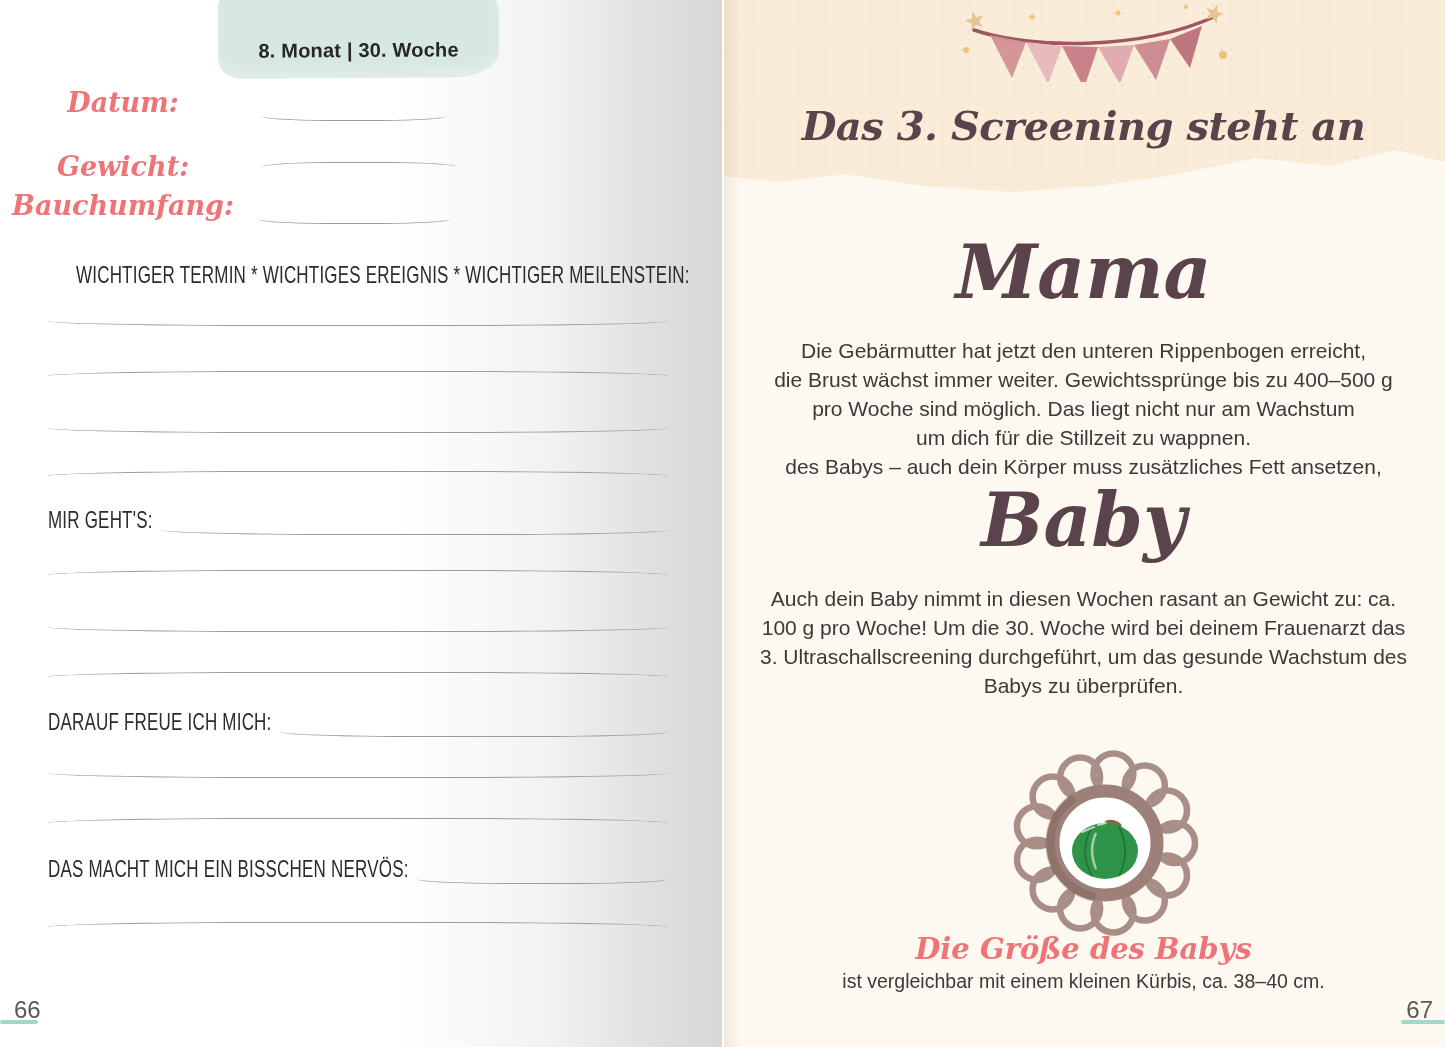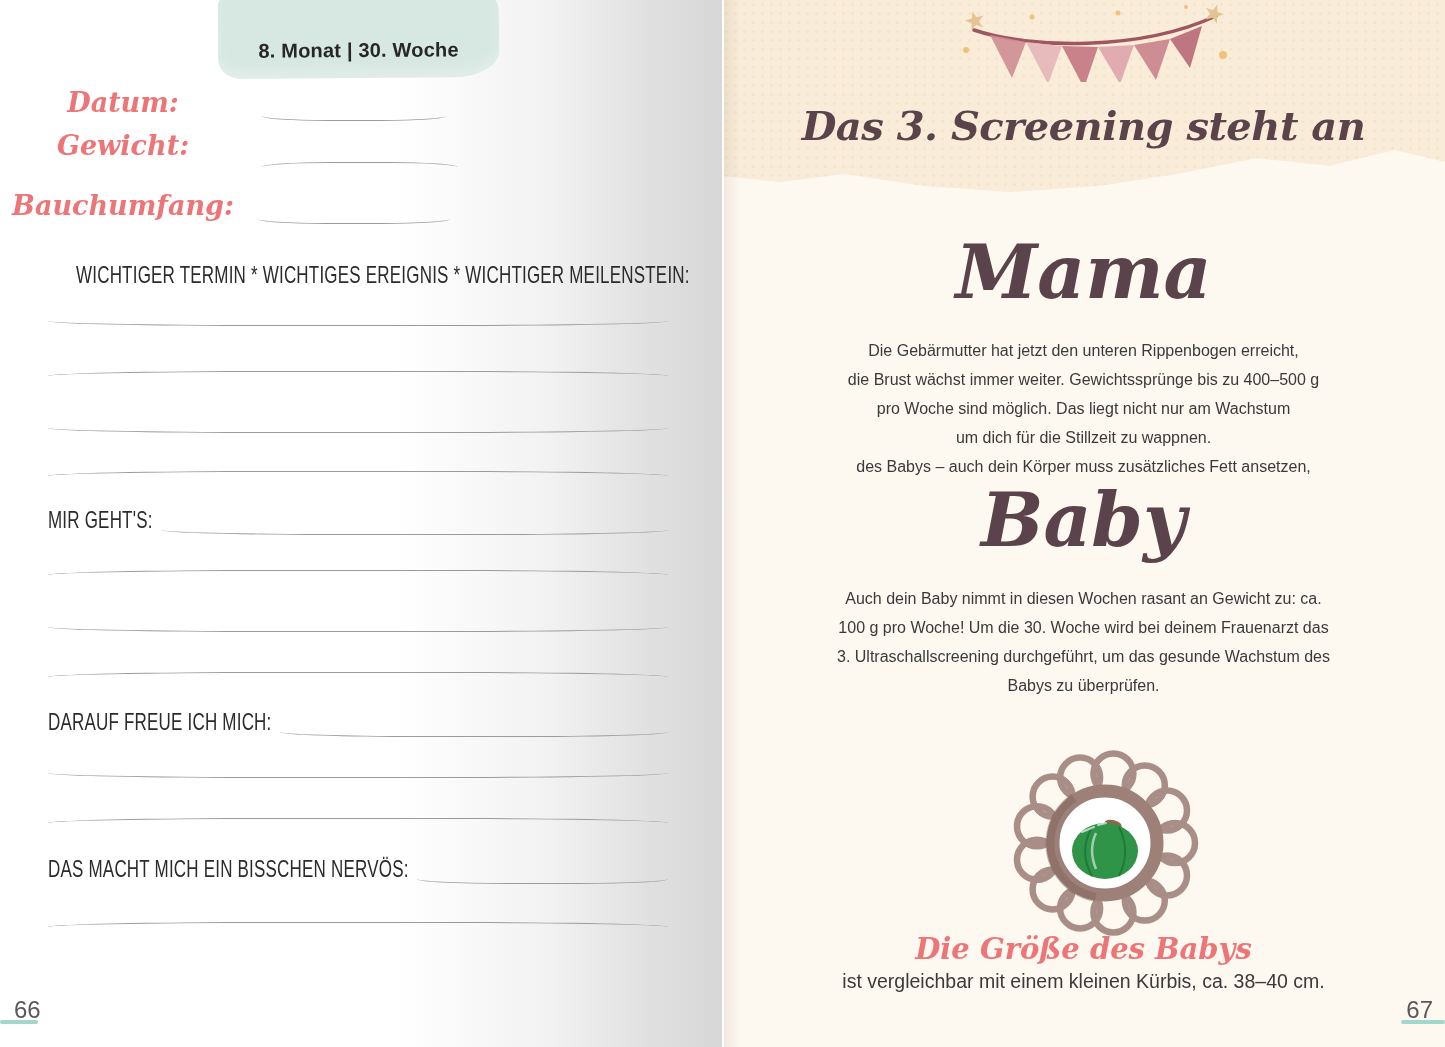--- a/index.html
+++ b/index.html
@@ -40,21 +40,21 @@
     background:linear-gradient(to right,rgba(120,100,80,0.10),rgba(120,100,80,0));border-left:2px solid #fffdf8;}
   .peach-wash{position:absolute;left:0;top:0;width:100%;height:200px;background:#f9ecd8;
     background-image:radial-gradient(rgba(243,219,186,0.5) 1px,transparent 1.6px);background-size:9px 9px;
     clip-path:polygon(0 0,100% 0,100% 81%,93% 75%,84% 83%,74% 79%,63% 87%,52% 93%,40% 96%,28% 93%,17% 87%,8% 91%,0 88%);}
   .banner-svg{position:absolute;left:238px;top:2px;}
   .rp-title{position:absolute;left:0;top:98px;width:100%;text-align:center;
     font-size:40px;line-height:56px;color:#5b434b;letter-spacing:-0.5px;}
   .rp-heading{position:absolute;left:0;width:100%;text-align:center;
     font-size:74px;line-height:88px;color:#5b434b;}
   .rp-par{position:absolute;left:0;width:100%;text-align:center;
-    font-size:16px;line-height:29px;color:#3a3a3a;}
+    font-size:21px;line-height:29px;color:#3a3a3a;}
   .rp-par div{white-space:nowrap;}
   .pumpkin-svg{position:absolute;left:288px;top:748px;}
   .size-heading{position:absolute;left:0;top:932px;width:100%;text-align:center;
     font-size:29px;line-height:34px;color:#ee7577;}
   .size-text{position:absolute;left:0;top:968px;width:100%;text-align:center;
     font-size:19.5px;line-height:26px;color:#3a3a3a;}
 </style>
 </head>
 <body>
 
@@ -62,21 +62,21 @@
 
   <div class="page-left">
 
     <div class="mint-block">
       <span class="week-title">8. Monat | 30. Woche</span>
     </div>
 
     <span class="field-label script" style="top:84px;">Datum:</span>
     <div class="rule" style="left:262px;top:111px;width:184px;"></div>
 
-    <span class="field-label script" style="top:127px;">Gewicht:</span>
+    <span class="field-label script" style="top:148px;">Gewicht:</span>
     <div class="rule flip" style="left:262px;top:162px;width:195px;"></div>
 
     <span class="field-label script" style="top:187px;">Bauchumfang:</span>
     <div class="rule" style="left:258px;top:214px;width:192px;"></div>
 
     <div class="caps-header">
       <span class="caps">WICHTIGER TERMIN * WICHTIGES EREIGNIS * WICHTIGER MEILENSTEIN:</span>
     </div>
     <div class="rule" style="left:48px;top:316px;width:620px;"></div>
     <div class="rule flip" style="left:48px;top:371px;width:620px;"></div>

